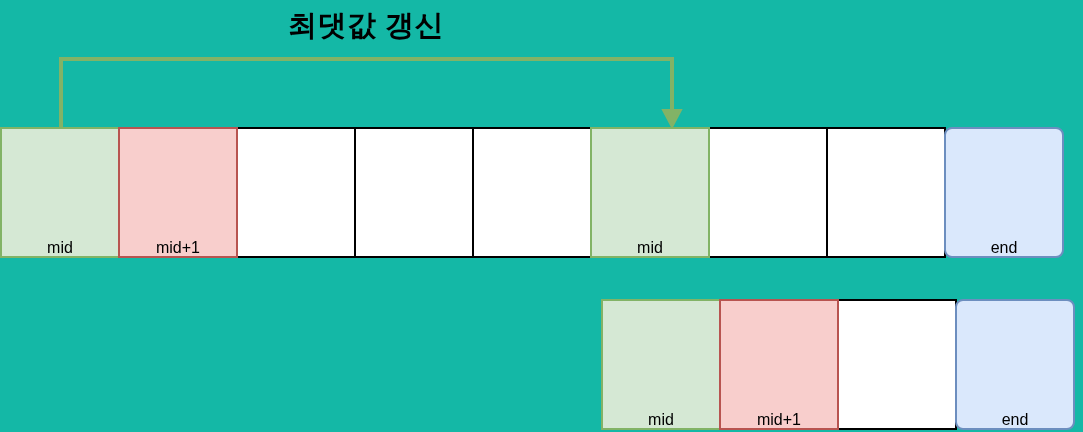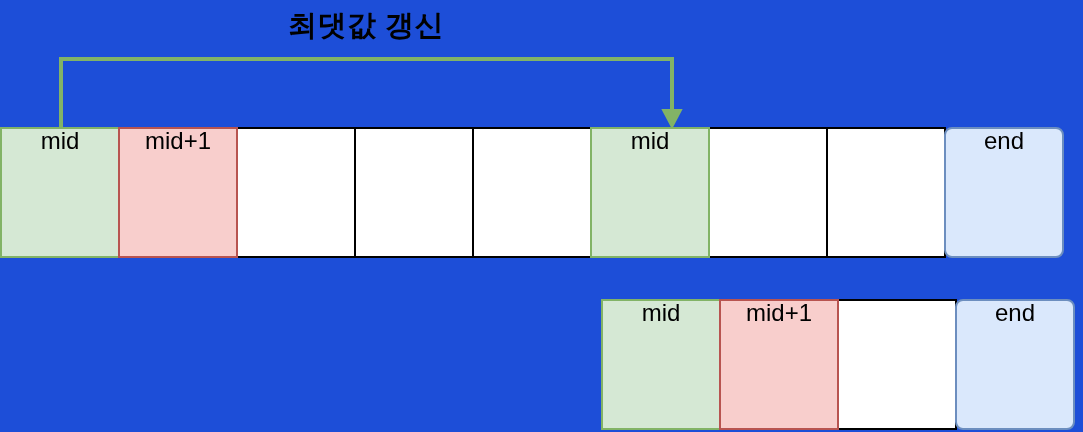--- a/index.html
+++ b/index.html
@@ -8,21 +8,21 @@
     background: #ffffff;
   }
   body {
     font-family: "Liberation Sans", sans-serif;
     -webkit-font-smoothing: antialiased;
   }
   #canvas {
     position: relative;
     width: 1083px;
     height: 432px;
-    background: #1d4ed8;
+    background: #14b8a6;
     overflow: hidden;
   }
 
   
   .title {
     position: absolute;
     left: 0;
     top: 6px;
     width: 732px;
     text-align: center;
@@ -59,23 +59,23 @@
     top: 299px;
     height: 131px;
   }
 
   .cell {
     position: relative;
     width: 120px;
     height: 100%;
     box-sizing: border-box;
     display: flex;
-    align-items: flex-start;
+    align-items: flex-end;
     justify-content: center;
-    font-size: 24px;
+    font-size: 16px;
     color: #000000;
     background: #ffffff;
     border: 2px solid #000000;
     margin-left: -2px;
   }
   .cell:first-child { margin-left: 0; }
 
   .cell.green {
     background: #d5e8d4;
     border-color: #82b366;

